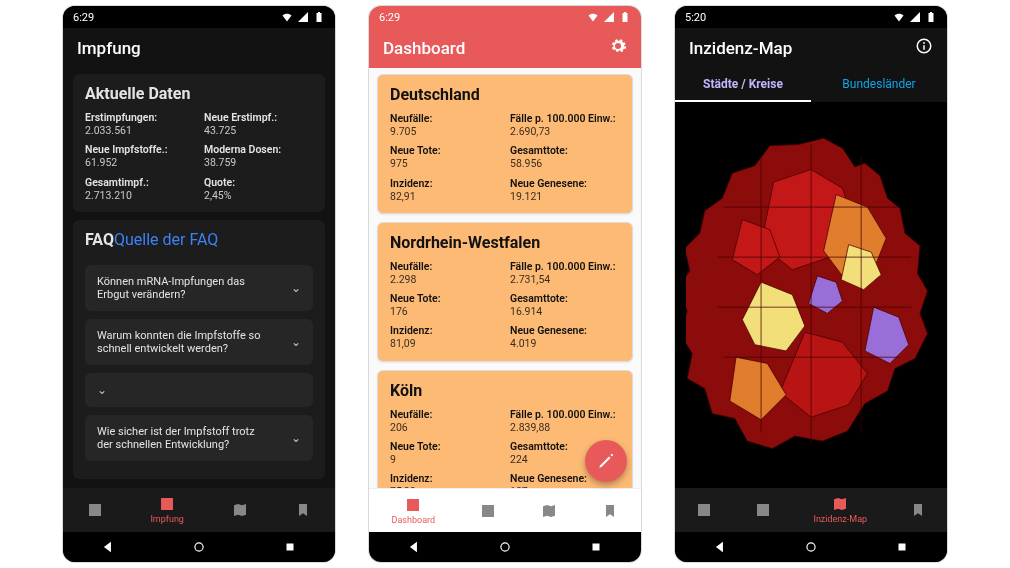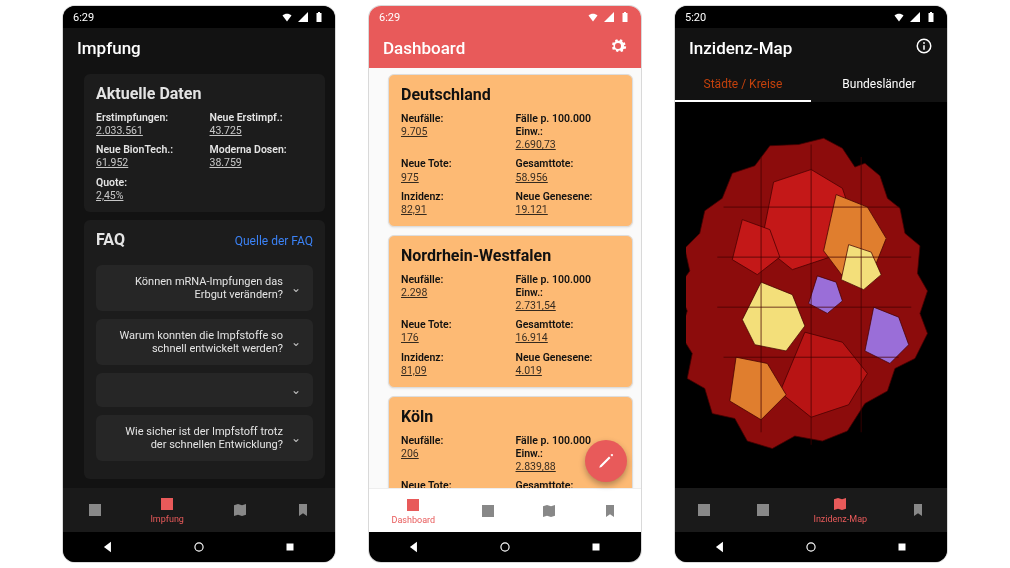--- a/index.html
+++ b/index.html
@@ -47,70 +47,69 @@
     align-items:center;
     justify-content:space-between;
     padding:0 14px;
     font-size:17px;
     font-weight:500;
   }
   .dark .appbar { background:#121212; color:#fff; }
   .light .appbar { background:#e85a5a; color:#fff; }
   .appbar .icon-btn svg { width:18px; height:18px; fill:currentColor; }
 
-  .content { flex:1; overflow:hidden; padding:6px 8px; display:flex; flex-direction:column; gap:8px;margin-left:11px; }
+  .content { flex:1; overflow:hidden; padding:6px 8px; display:flex; flex-direction:column; gap:8px; }
   .dark .content { padding:6px 10px; }
 
   
   .card {
     border-radius:6px;
     padding:10px 12px;
   }
   .dark .card { background:#1c1c1c; }
   .light .card { background:#fdba74; border:1px solid #ddd; box-shadow:0 1px 2px rgba(0,0,0,.08); }
 
   .card h2 { font-size:16px; font-weight:700; margin-bottom:8px; }
   .light .card h2 { font-size:16px; }
 
   .grid2 { display:grid; grid-template-columns:1fr 1fr; row-gap:6px; column-gap:10px; }
   .kv { font-size:10.5px; line-height:1.25; }
   .kv .k { font-weight:600; }
-  .kv .v { opacity:.85;text-decoration:underline; }
-
-  
-  .faq-head { display:flex; justify-content:space-between; align-items:baseline; margin-bottom:8px; }
+  .kv .v { opacity:.85; }
+
+  
+  .faq-head { display:flex; justify-content:flex-start; align-items:baseline; margin-bottom:8px; }
   .faq-head h2 { font-size:16px; font-weight:700; }
-  .faq-head a { color:#3b82f6; font-size:12px; text-decoration:none; }
+  .faq-head a { color:#3b82f6; font-size:16px; text-decoration:none; }
   .faq-item {
     background:#262626;
     border-radius:6px;
     padding:10px 12px;
     font-size:11px;
     display:flex;
     justify-content:space-between;
     align-items:center;
-    gap:8px;
+    gap:24px;
     margin-bottom:8px;
-    text-align:right;
   }
   .faq-item span:first-child { flex:1; }
   .chev { font-size:12px; opacity:.8; }
 
   
   .tabs { display:flex; height:34px; }
   .tab {
     flex:1;
     display:flex;
     align-items:center;
     justify-content:center;
     font-size:12px;
-    color:#ffffff;
+    color:#0ea5e9;
     border-bottom:2px solid transparent;
   }
-  .tab.active { color:#c2410c; border-bottom-color:#fff; font-weight:400; }
+  .tab.active { color:#c4b5fd; border-bottom-color:#fff; font-weight:700; }
 
   .map-area {
     flex:1;
     background:#000;
     display:flex;
     align-items:center;
     justify-content:center;
     overflow:hidden;
   }
   .map-area svg { width:92%; height:auto; }
@@ -185,26 +184,30 @@
 
         <div class="kv">
             <div class="k">Erstimpfungen:</div>
             <div class="v">2.033.561</div>
           </div>
         <div class="kv">
             <div class="k">Neue Erstimpf.:</div>
             <div class="v">43.725</div>
           </div>
         <div class="kv">
-            <div class="k">Neue BionTech.:</div>
+            <div class="k">Neue Impfstoffe.:</div>
             <div class="v">61.952</div>
           </div>
         <div class="kv">
             <div class="k">Moderna Dosen:</div>
             <div class="v">38.759</div>
+          </div>
+        <div class="kv">
+            <div class="k">Gesamtimpf.:</div>
+            <div class="v">2.713.210</div>
           </div>
         <div class="kv">
             <div class="k">Quote:</div>
             <div class="v">2,45%</div>
           </div>
       </div>
     </div>
 
     <div class="card">
       <div class="faq-head">

